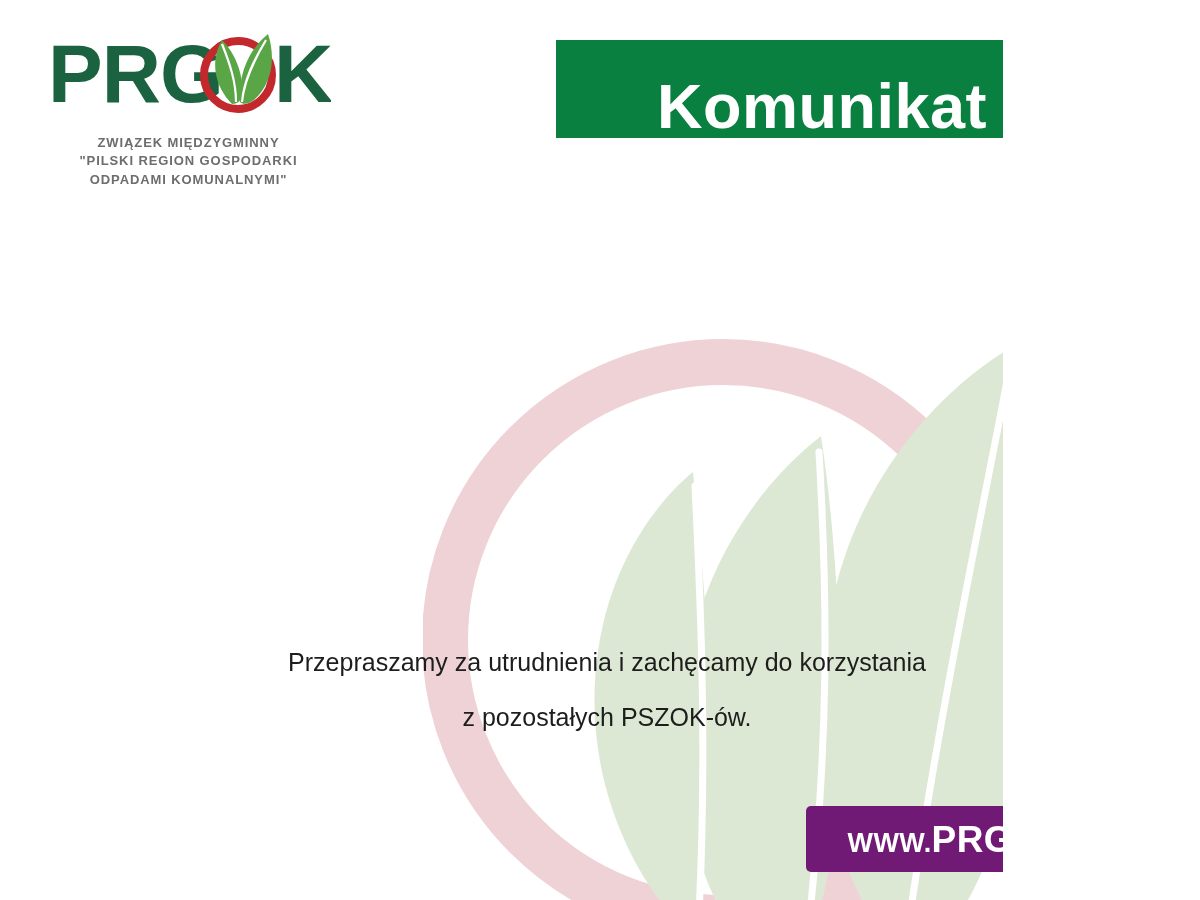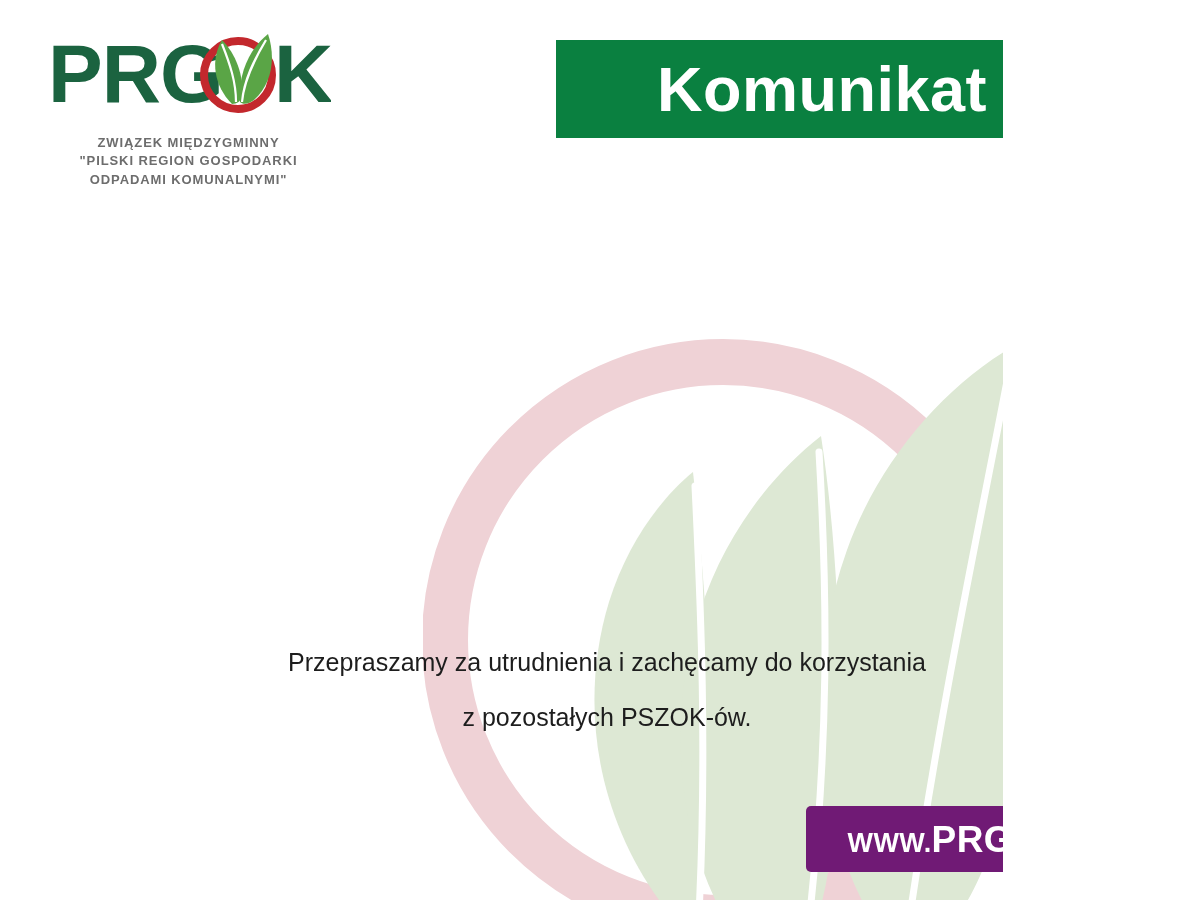--- a/index.html
+++ b/index.html
@@ -65,21 +65,21 @@
 
   
   .banner {
     position: absolute;
     left: 556px;
     top: 40px;
     width: 532px;
     height: 98px;
     background: #0a8040;
     display: flex;
-    align-items: center;
+    align-items: flex-end;
     justify-content: center;
     z-index: 3;
   }
   .banner-title {
     color: #ffffff;
     font-size: 63px;
     font-weight: 700;
     letter-spacing: 0.5px;
     line-height: 1;
     font-family: "Liberation Sans", "DejaVu Sans", sans-serif;

